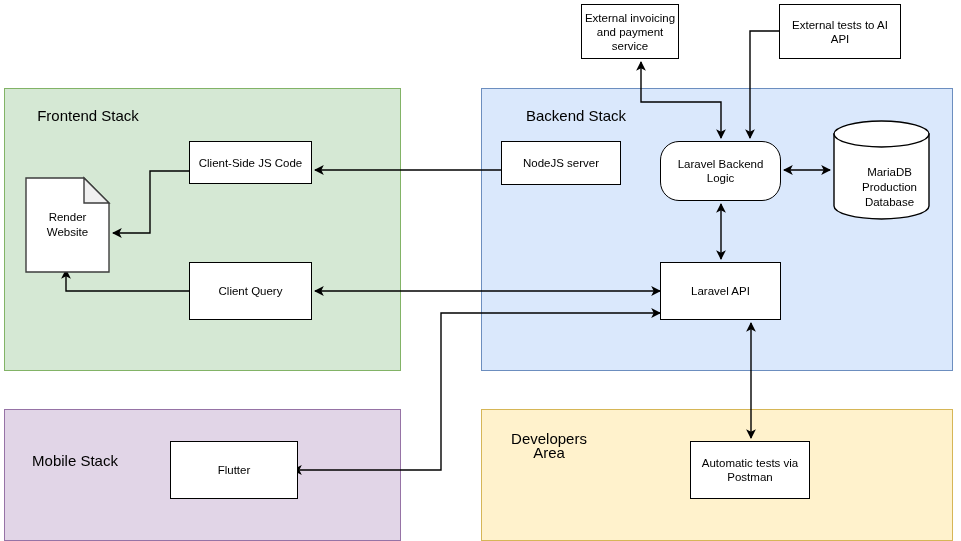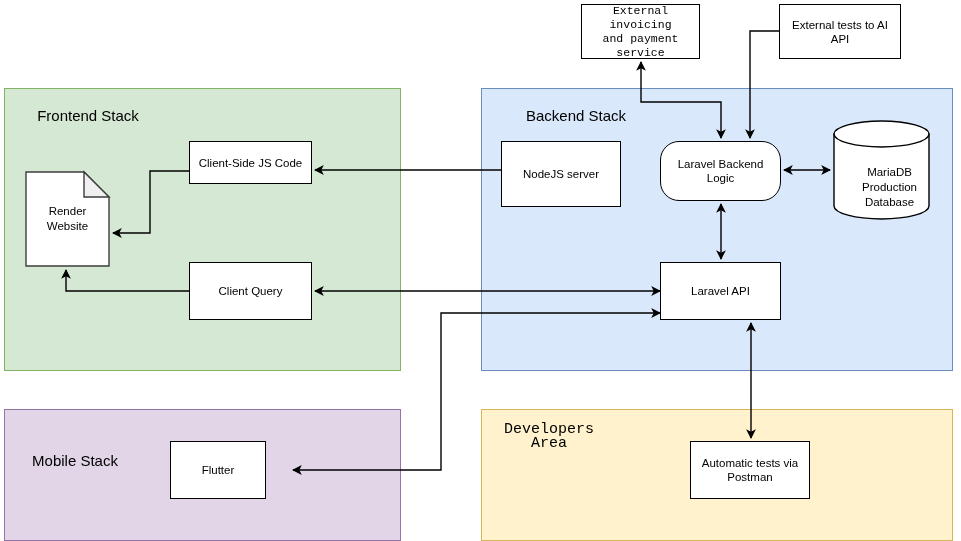--- a/index.html
+++ b/index.html
@@ -45,20 +45,21 @@
     text-align: center;
     font-size: 11.5px;
     line-height: 14px;
     color: #000000;
     white-space: pre-line;
     z-index: 5;
   }
   .doc-node {
     position: absolute;
     z-index: 5;
+    margin-top: 6px;
   }
   .doc-node .doc-label {
     position: absolute;
     left: 0;
     width: 100%;
     text-align: center;
     font-size: 11.5px;
     line-height: 15px;
     color: #000000;
     white-space: pre-line;
@@ -96,21 +97,21 @@
 <body>
 
 <div id="canvas">
     <div class="group" style="left: 4px; top: 88px; width: 397px; height: 283px; background: rgb(213, 232, 212); border-color: rgb(130, 179, 102);"></div>
     <div class="group-label" style="left: 28px; top: 109px; width: 120px;">Frontend Stack</div>
     <div class="group" style="left: 481px; top: 88px; width: 472px; height: 283px; background: rgb(218, 232, 252); border-color: rgb(108, 142, 191);"></div>
     <div class="group-label" style="left: 516px; top: 109px; width: 120px;">Backend Stack</div>
     <div class="group" style="left: 4px; top: 409px; width: 397px; height: 132px; background: rgb(225, 213, 231); border-color: rgb(150, 115, 166);"></div>
     <div class="group-label" style="left: 25px; top: 454px; width: 100px;">Mobile Stack</div>
     <div class="group" style="left: 481px; top: 409px; width: 472px; height: 132px; background: rgb(255, 242, 204); border-color: rgb(214, 182, 86);"></div>
-    <div class="group-label" style="left: 489px; top: 423px; width: 120px; font-family: Liberation Mono, monospace;">Developers
+    <div class="group-label" style="left: 489px; top: 432px; width: 120px;">Developers
 Area</div>
     <svg class="edges" viewBox="0 0 961 541">
       <defs>
         <marker id="ah" viewBox="0 0 10 10" refX="9" refY="5" markerWidth="7" markerHeight="7" orient="auto-start-reverse" markerUnits="strokeWidth">
           <path d="M 0 0 L 10 5 L 0 10 L 2.6 5 z" fill="#000000"></path>
         </marker>
         <marker id="ah2" viewBox="0 0 10 10" refX="9" refY="5" markerWidth="7" markerHeight="7" orient="auto-start-reverse" markerUnits="strokeWidth">
           <path d="M 0 0 L 10 5 L 0 10 L 2.6 5 z" fill="#000000"></path>
         </marker>
       </defs>
@@ -118,43 +119,43 @@
       <polyline points="189,171 150,171 150,233 113,233" fill="none" stroke="#000000" stroke-width="1.4" stroke-linejoin="miter" marker-end="url(#ah)"></polyline>
       <polyline points="189,291 66,291 66,270" fill="none" stroke="#000000" stroke-width="1.4" stroke-linejoin="miter" marker-end="url(#ah)"></polyline>
       <polyline points="660,291 315,291" fill="none" stroke="#000000" stroke-width="1.4" stroke-linejoin="miter" marker-end="url(#ah)" marker-start="url(#ah2)"></polyline>
       <polyline points="721,138 721,102 641,102 641,62" fill="none" stroke="#000000" stroke-width="1.4" stroke-linejoin="miter" marker-end="url(#ah)" marker-start="url(#ah2)"></polyline>
       <polyline points="779,31 750,31 750,138" fill="none" stroke="#000000" stroke-width="1.4" stroke-linejoin="miter" marker-end="url(#ah)"></polyline>
       <polyline points="784,170 830,170" fill="none" stroke="#000000" stroke-width="1.4" stroke-linejoin="miter" marker-end="url(#ah)" marker-start="url(#ah2)"></polyline>
       <polyline points="721,259 721,204" fill="none" stroke="#000000" stroke-width="1.4" stroke-linejoin="miter" marker-end="url(#ah)" marker-start="url(#ah2)"></polyline>
       <polyline points="660,313 441,313 441,470 293,470" fill="none" stroke="#000000" stroke-width="1.4" stroke-linejoin="miter" marker-end="url(#ah)" marker-start="url(#ah2)"></polyline>
       <polyline points="751,438 751,323" fill="none" stroke="#000000" stroke-width="1.4" stroke-linejoin="miter" marker-end="url(#ah)" marker-start="url(#ah2)"></polyline>
     </svg>
-    <div class="node" style="left: 581px; top: 4px; width: 119px; height: 55px; font-family: Liberation Mono, monospace;">External invoicing
+    <div class="node" style="left: 581px; top: 4px; width: 98px; height: 55px;">External invoicing
 and payment service</div>
     <div class="node" style="left: 779px; top: 4px; width: 122px; height: 55px;">External tests to AI
 API</div>
     <div class="node" style="left: 189px; top: 141px; width: 123px; height: 43px;">Client-Side JS Code</div>
     <div class="doc-node" style="left: 25px; top: 171px; width: 85px; height: 96px;">
       <svg class="shape" width="85" height="96" viewBox="0 0 85 96">
         <path d="M 1 1 L 59 1 L 84 26 L 84 95 L 1 95 Z" fill="#ffffff" stroke="#3d3d3d" stroke-width="1.4"></path>
         <path d="M 59 1 L 59 26 L 84 26 Z" fill="#f0f0f0" stroke="#3d3d3d" stroke-width="1.4"></path>
       </svg>
       <div class="doc-label" style="top: 33px;">Render
 Website</div>
     </div>
     <div class="node" style="left: 189px; top: 262px; width: 123px; height: 58px;">Client Query</div>
-    <div class="node" style="left: 501px; top: 141px; width: 120px; height: 66px;">NodeJS server</div>
+    <div class="node" style="left: 501px; top: 141px; width: 120px; height: 44px;">NodeJS server</div>
     <div class="node" style="left: 660px; top: 141px; width: 121px; height: 60px; border-radius: 19px;">Laravel Backend
 Logic</div>
     <div class="cyl-node" style="left: 833px; top: 120px; width: 97px; height: 100px;">
       <svg class="shape" width="97" height="100" viewBox="0 0 97 100">
         <path d="M 1 14 L 1 86 A 47.5 13 0 0 0 96 86 L 96 14 Z" fill="#ffffff" stroke="#000000" stroke-width="1.4"></path>
         <ellipse cx="48.5" cy="14" rx="47.5" ry="13" fill="#ffffff" stroke="#000000" stroke-width="1.4"></ellipse>
       </svg>
       <div class="cyl-label" style="top: 45px;">MariaDB
 Production
 Database</div>
     </div>
     <div class="node" style="left: 660px; top: 262px; width: 121px; height: 58px;">Laravel API</div>
-    <div class="node" style="left: 170px; top: 441px; width: 96px; height: 58px;">Flutter</div>
+    <div class="node" style="left: 170px; top: 441px; width: 128px; height: 58px;">Flutter</div>
     <div class="node" style="left: 690px; top: 441px; width: 120px; height: 58px;">Automatic tests via
 Postman</div>
   </div>
 
 </body></html>

